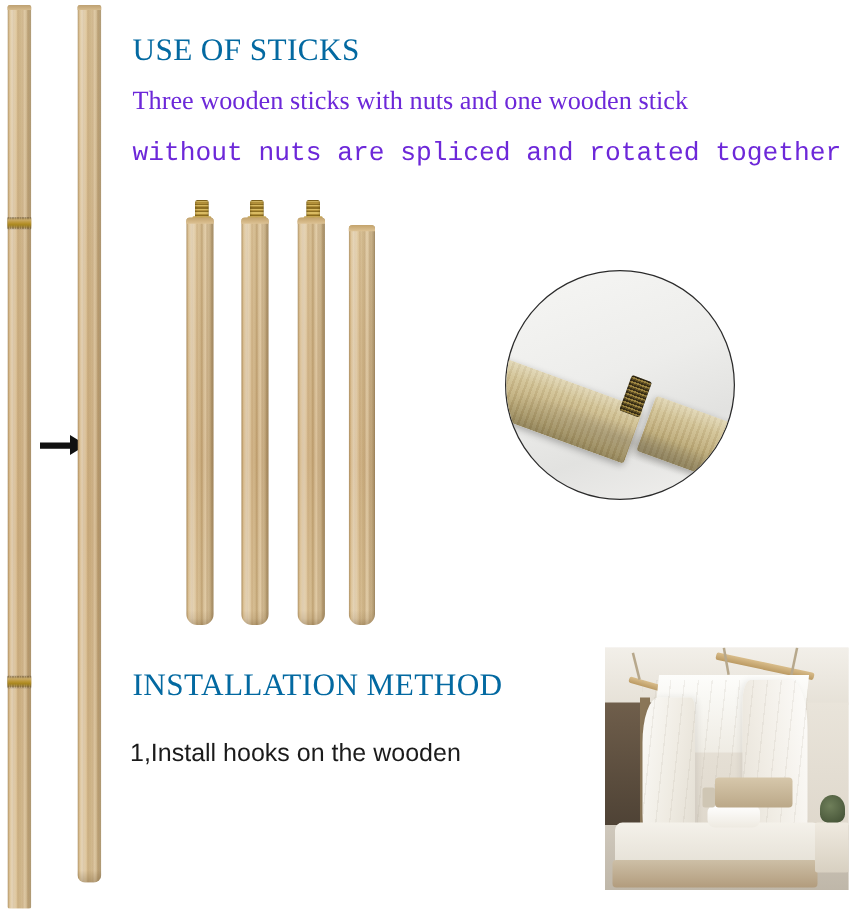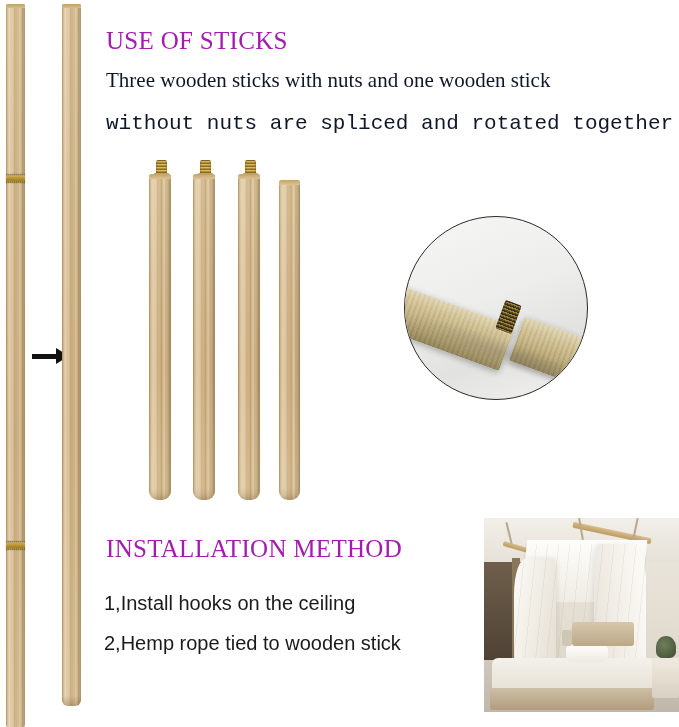--- a/index.html
+++ b/index.html
@@ -126,26 +126,26 @@
   .bedroom{
     position:absolute;overflow:hidden;
     background:linear-gradient(180deg,#efece6 0%,#e8e3da 55%,#ddd6cb 100%);
   }
   .bd{position:absolute;}
 
   
   .h-serif{
     position:absolute;
     font-family:"Liberation Serif", serif;
-    font-size:25px;color:#a21caf;letter-spacing:.3px;white-space:nowrap;
+    font-size:25px;color:#0369a1;letter-spacing:.3px;white-space:nowrap;
   }
   .p-serif{
     position:absolute;
     font-family:"Liberation Serif", serif;
-    font-size:21px;color:#0f172a;white-space:nowrap;
+    font-size:21px;color:#6d28d9;white-space:nowrap;
   }
   .p-sans{
     position:absolute;
     font-family:"Liberation Sans", sans-serif;
     font-size:20px;color:#1b1b1b;white-space:nowrap;
   }
 </style>
 </head>
 <body>
 
@@ -205,22 +205,21 @@
     <div class="cp-rodA" style="left:-26px;top:62px;width:136px;height:47px;transform:rotate(20deg);transform-origin:left center;border-radius:3px;"></div>
 
     <div class="cp-thread" style="left:95px;top:85px;width:17px;height:30px;transform:rotate(20deg);border-radius:2px;"></div>
 
     <div class="cp-rodB" style="left:112px;top:98px;width:120px;height:47px;transform:rotate(20deg);transform-origin:left center;border-radius:3px;"></div>
 
     <div style="position:absolute;left:-10px;top:122px;width:210px;height:26px;transform:rotate(20deg);background:radial-gradient(ellipse at center,rgba(120,115,105,0.30),rgba(255,255,255,0) 70%);"></div>
   </div>
 
   <div class="h-serif" style="left:106px;top:535px;">INSTALLATION METHOD</div>
-  <div class="p-sans" style="left:104px;top:592px;">1,Install hooks on the ceiling</div>
-  <div class="p-sans" style="left:104px;top:632px;">2,Hemp rope tied to wooden stick</div>
+  <div class="p-sans" style="left:104px;top:592px;">1,Install hooks on the wooden</div>
 
   <div class="bedroom" style="left:484px;top:518px;width:195px;height:194px;">
 
     <div class="bd" style="left:0;top:0;width:195px;height:46px;background:linear-gradient(180deg,#f2efe9,#e6e1d7);"></div>
 
     <div class="bd" style="left:0;top:44px;width:195px;height:110px;background:linear-gradient(180deg,#e9e4da,#ded7cb);"></div>
 
     <div class="bd" style="left:0;top:44px;width:42px;height:100px;background:linear-gradient(180deg,#6f5e4b,#4e4235);"></div>
     <div class="bd" style="left:28px;top:40px;width:8px;height:108px;background:#8a7658;"></div>
 

